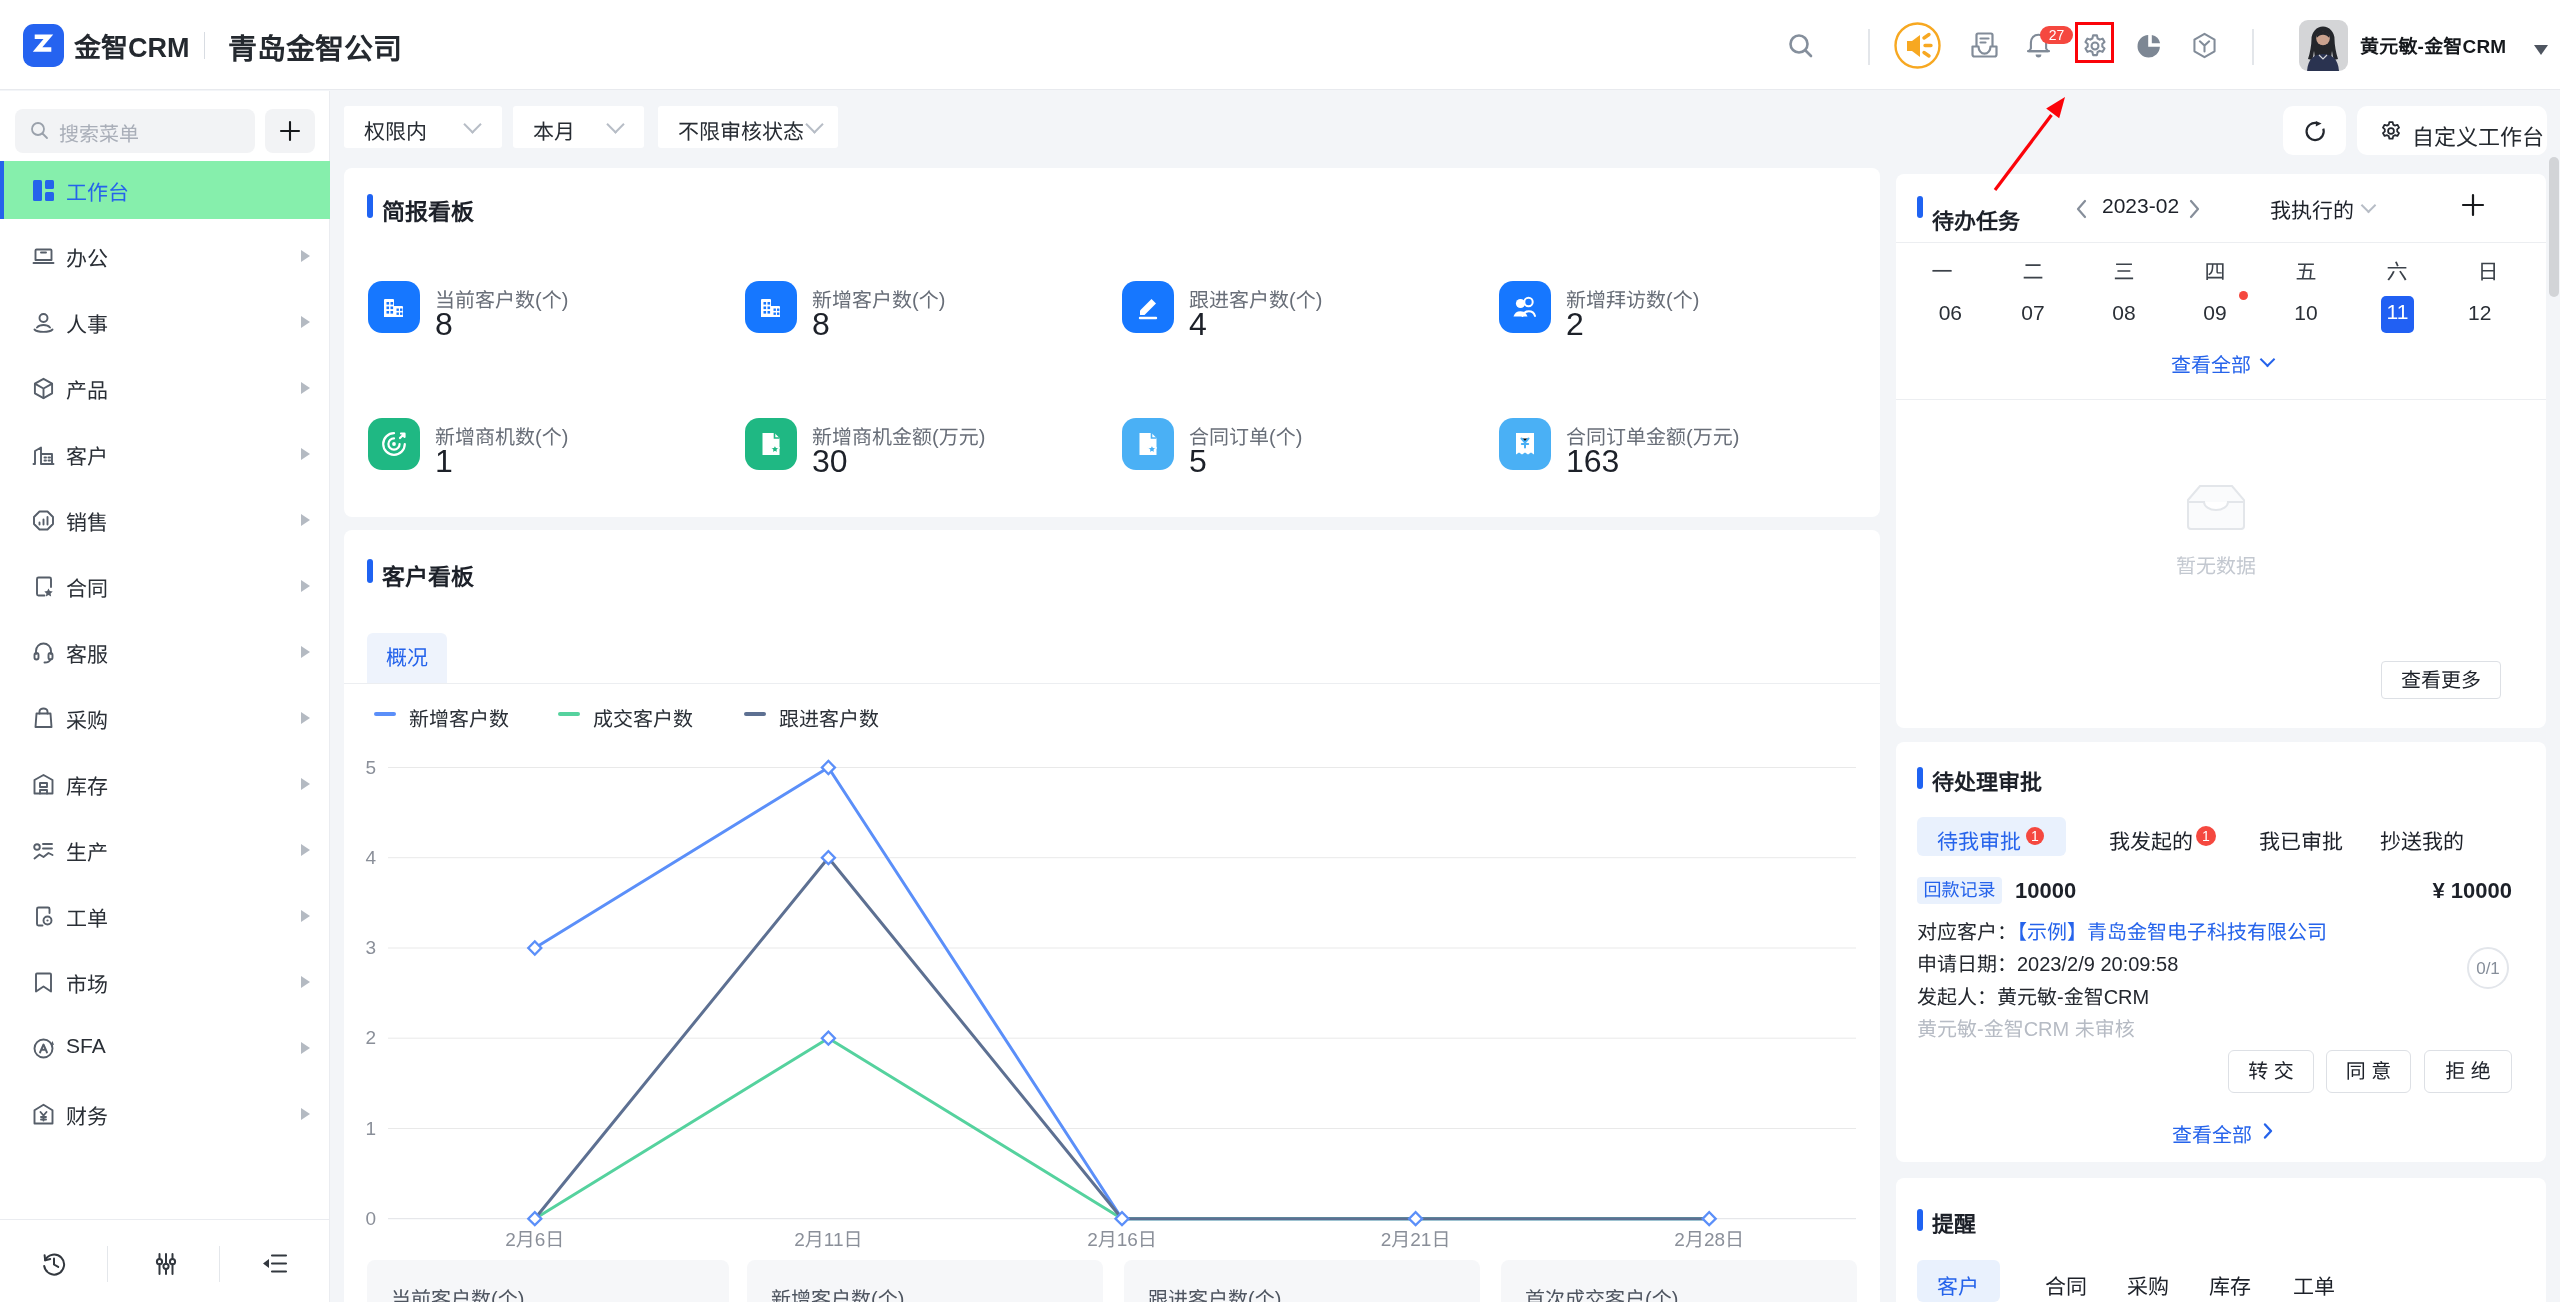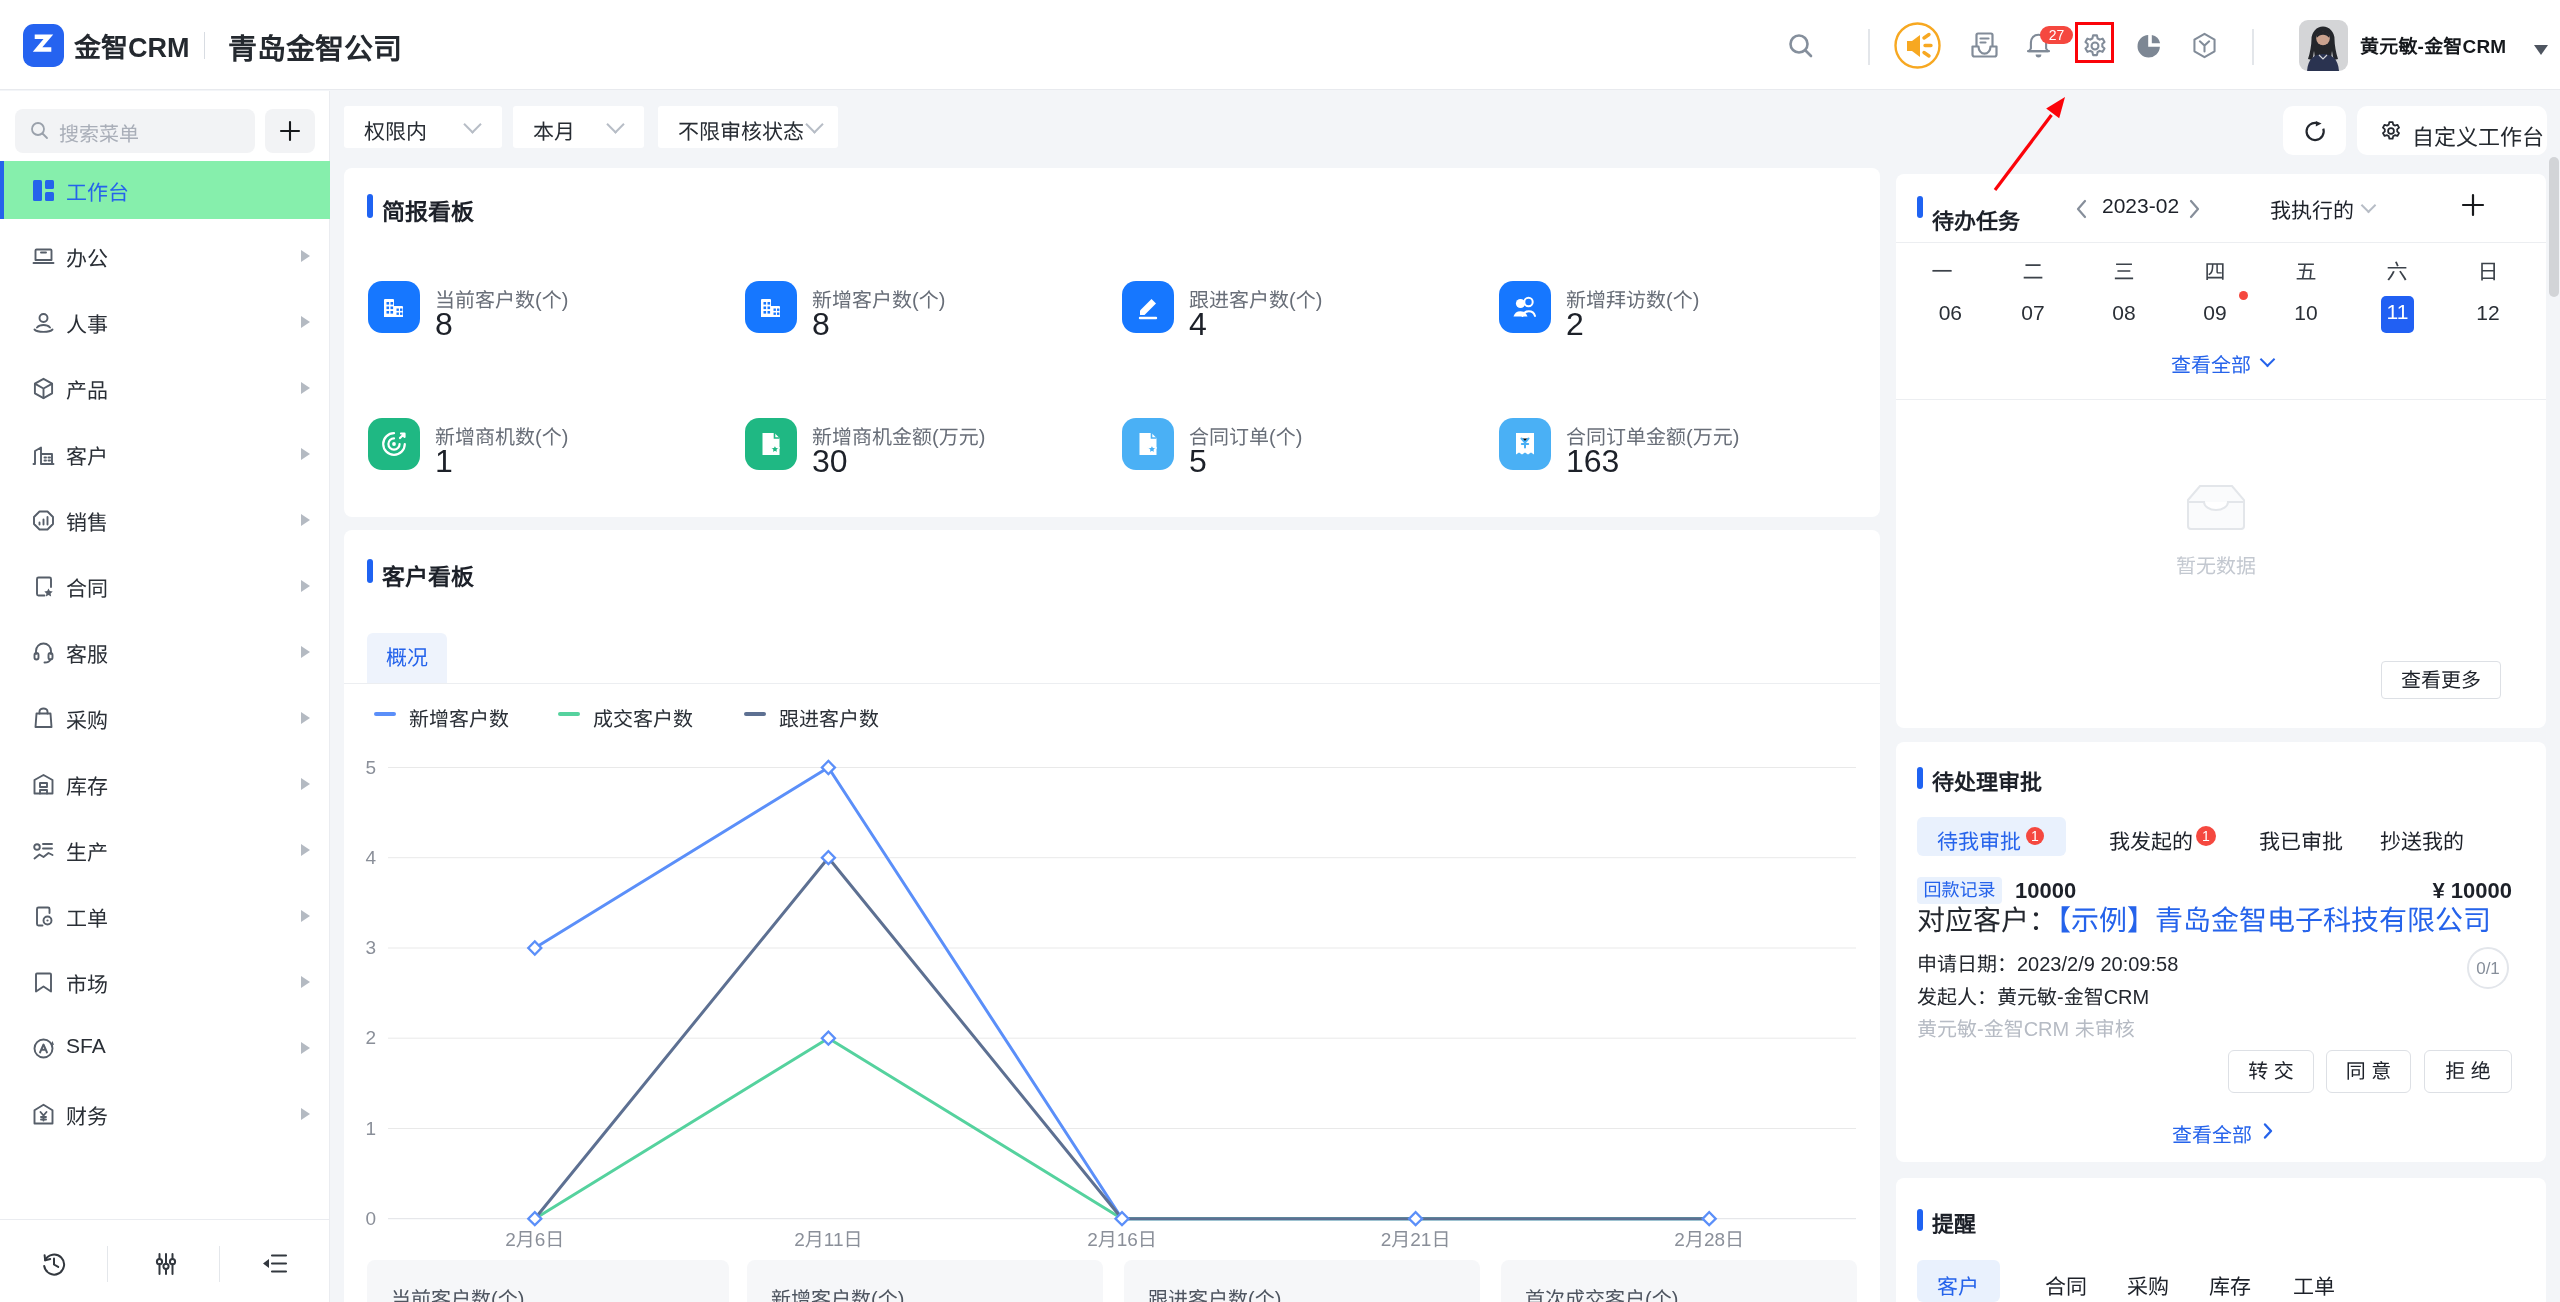--- a/index.html
+++ b/index.html
@@ -502,21 +502,21 @@
   <div class="abs" style="top:81px; left:390px; width:40px; text-align:center; font-size:21px; color:#3c424a;">五</div>
   <div class="abs" style="top:81px; left:481px; width:40px; text-align:center; font-size:21px; color:#3c424a;">六</div>
   <div class="abs" style="top:81px; left:572px; width:40px; text-align:center; font-size:21px; color:#3c424a;">日</div>
 
   <div class="abs" style="top:127px; left:26px; width:40px; text-align:right; font-size:21px; color:#2a2f36;">06</div>
   <div class="abs" style="top:127px; left:117px; width:40px; text-align:center; font-size:21px; color:#2a2f36;">07</div>
   <div class="abs" style="top:127px; left:208px; width:40px; text-align:center; font-size:21px; color:#2a2f36;">08</div>
   <div class="abs" style="top:127px; left:299px; width:40px; text-align:center; font-size:21px; color:#2a2f36;">09</div>
   <div class="abs" style="top:127px; left:390px; width:40px; text-align:center; font-size:21px; color:#2a2f36;">10</div>
   <div class="abs" style="left:485px; top:122px; width:33px; height:37px; background:#2160f3; border-radius:5px; color:#fff; font-size:21px; text-align:center; line-height:32px;">11</div>
-  <div class="abs" style="top:127px; left:663px; left:572px; width:40px; text-align:center; font-size:21px; color:#2a2f36;">12</div>
+  <div class="abs" style="top:127px; left:663px; left:572px; width:40px; text-align:left; font-size:21px; color:#2a2f36;">12</div>
   <div class="abs" style="left:343px; top:117px; width:9px; height:9px; border-radius:50%; background:#f5483f;"></div>
 
   <div class="abs blue" style="left:275px; top:175px; font-size:20px;">查看全部</div>
   <div class="abs" style="left:366px; top:180px; width:11px; height:11px; border:solid #2563eb; border-width:0 2px 2px 0; transform:rotate(45deg);"></div>
 
   <div class="abs" style="left:0; top:225px; width:650px; height:1px; background:#eceef1;"></div>
 
   <svg class="abs" style="left:284px; top:308px;" width="72" height="52" viewBox="0 0 72 52">
     <path d="M8 18 L20 4 h32 l12 14 v26 a3 3 0 0 1 -3 3 h-50 a3 3 0 0 1 -3 -3 z" fill="#fafbfc" stroke="#e3e6ea" stroke-width="2"></path>
     <path d="M8 20 h16 a12 8 0 0 0 24 0 h16" fill="#fff" stroke="#e3e6ea" stroke-width="2"></path>
@@ -536,21 +536,21 @@
   <div class="abs" style="left:130px; top:85px; width:18px; height:18px; background:#f5483f; border-radius:50%; color:#fff; font-size:14px; text-align:center; line-height:18px;">1</div>
   <div class="rtab" style="left:213px; top:83px;">我发起的</div>
   <div class="abs" style="left:300px; top:84px; width:20px; height:20px; background:#f5483f; border-radius:50%; color:#fff; font-size:14px; text-align:center; line-height:20px;">1</div>
   <div class="rtab" style="left:363px; top:83px;">我已审批</div>
   <div class="rtab" style="left:484px; top:83px;">抄送我的</div>
 
   <div class="abs" style="left:21px; top:135px; width:85px; height:27px; background:#e9f1fd; border-radius:4px; color:#2563eb; font-size:18px; text-align:center; line-height:27px;">回款记录</div>
   <div class="abs" style="left:119px; top:136px; font-size:22px; font-weight:bold; color:#1d2129;">10000</div>
   <div class="abs" style="right:34px; top:136px; font-size:22px; font-weight:bold; color:#1d2129;">¥ 10000</div>
 
-  <div class="abs" style="left:21px; top:156px; font-size:28px; color:#23272e;">对应客户：<span class="blue">【示例】青岛金智电子科技有限公司</span></div>
+  <div class="abs" style="left:21px; top:174px; font-size:20px; color:#23272e;">对应客户：<span class="blue">【示例】青岛金智电子科技有限公司</span></div>
   <div class="abs" style="left:21px; top:206px; font-size:20px; color:#23272e;">申请日期：2023/2/9 20:09:58</div>
   <div class="abs" style="left:571px; top:205px; width:42px; height:42px; border:2px solid #e3e6eb; border-radius:50%; font-size:17px; color:#868e9a; text-align:center; line-height:40px;">0/1</div>
   <div class="abs" style="left:21px; top:239px; font-size:20px; color:#23272e;">发起人：黄元敏-金智CRM</div>
   <div class="abs" style="left:21px; top:271px; font-size:20px; color:#b6bbc4;">黄元敏-金智CRM 未审核</div>
 
   <div class="btn" style="left:332px; top:308px; width:86px; height:43px; line-height:41px; text-align:center;">转 交</div>
   <div class="btn" style="left:430px; top:308px; width:85px; height:43px; line-height:41px; text-align:center;">同 意</div>
   <div class="btn" style="left:528px; top:308px; width:88px; height:43px; line-height:41px; text-align:center;">拒 绝</div>
 
   <div class="abs blue" style="left:276px; top:377px; font-size:20px;">查看全部</div>

